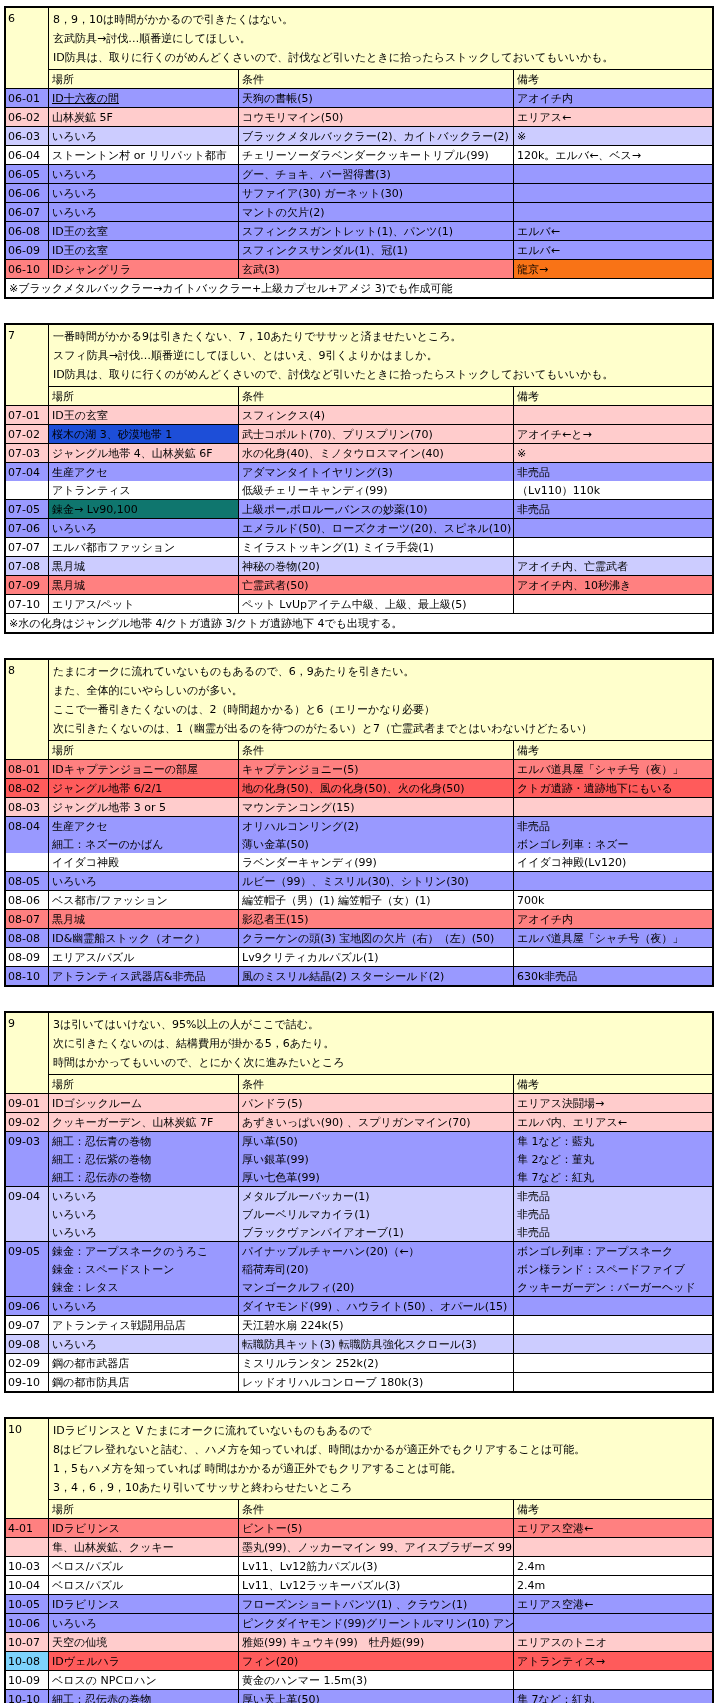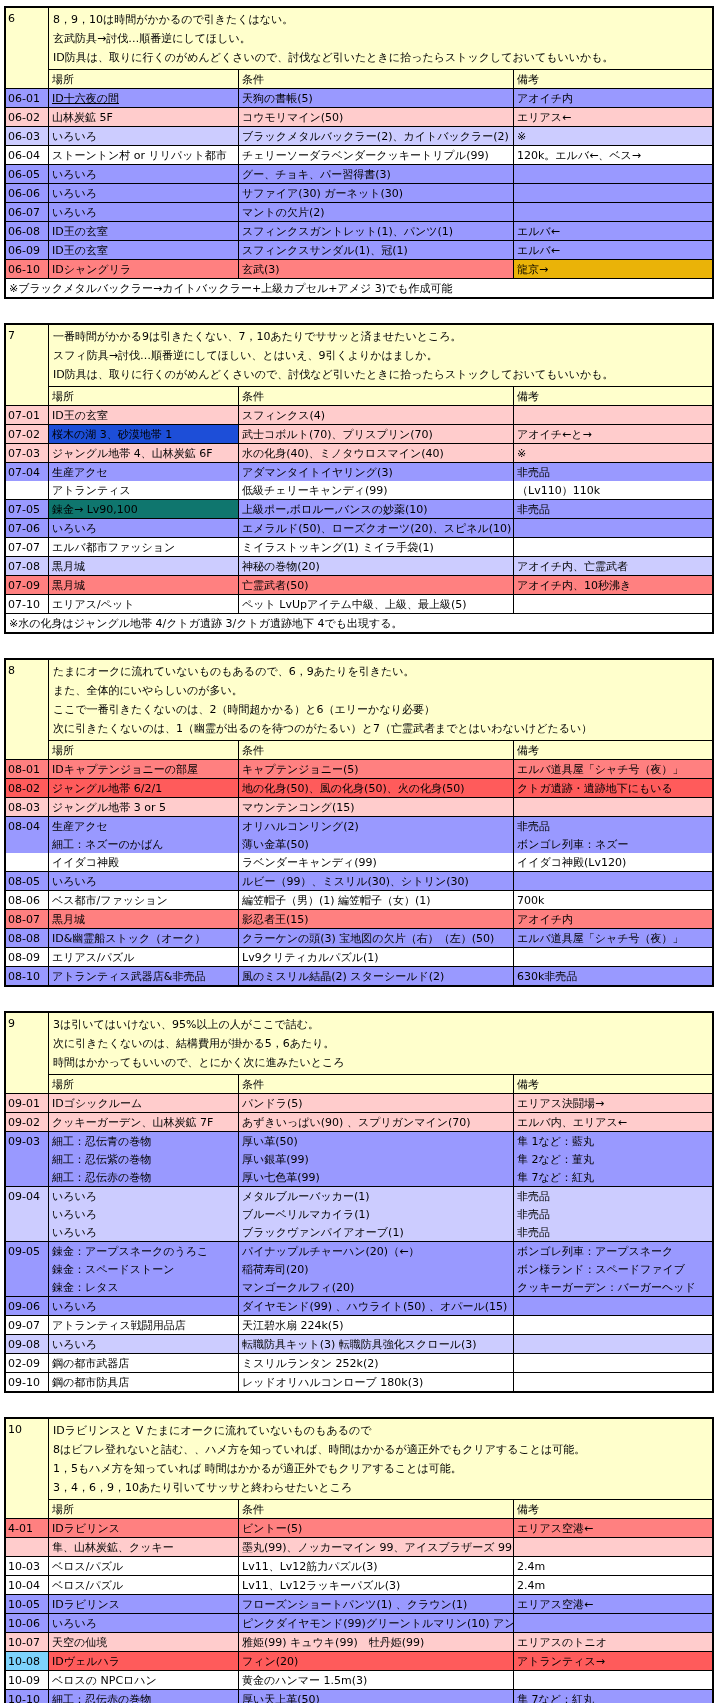--- a/index.html
+++ b/index.html
@@ -94,21 +94,21 @@
         <tr>
           <td class="idc" style="background: rgb(153, 153, 255);">06-09</td>
           <td style="background: rgb(153, 153, 255);">ID王の玄室</td>
           <td style="background: rgb(153, 153, 255);">スフィンクスサンダル(1)、冠(1)</td>
           <td style="background: rgb(153, 153, 255);">エルバ←</td>
         </tr>
         <tr>
           <td class="idc" style="background: rgb(255, 128, 128);">06-10</td>
           <td style="background: rgb(255, 128, 128);">IDシャングリラ</td>
           <td style="background: rgb(255, 128, 128);">玄武(3)</td>
-          <td style="background: #eab308;">龍京→</td>
+          <td style="background: #f97316;">龍京→</td>
         </tr>
         <tr>
           <td colspan="4" style="background: rgb(255, 255, 255);">※ブラックメタルバックラー→カイトバックラー+上級カプセル+アメジ 3)でも作成可能</td>
         </tr>
       </tbody>
     </table>
     <table class="sec">
       <colgroup>
         <col style="width: 43px;">
         <col style="width: 190px;">

